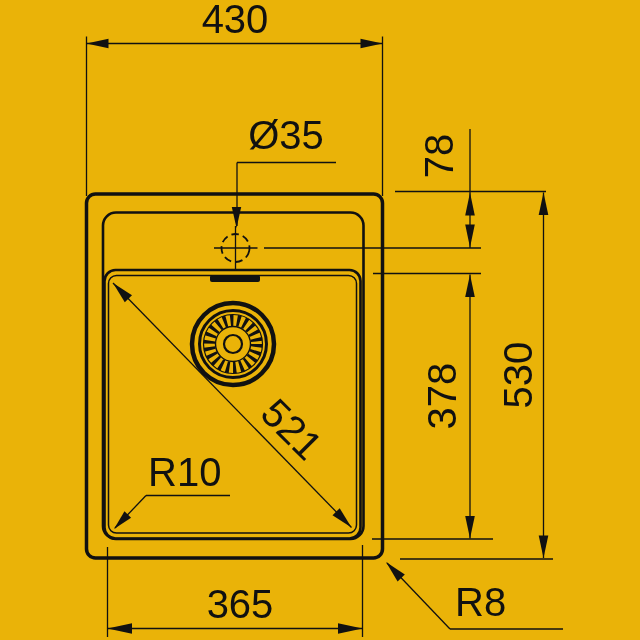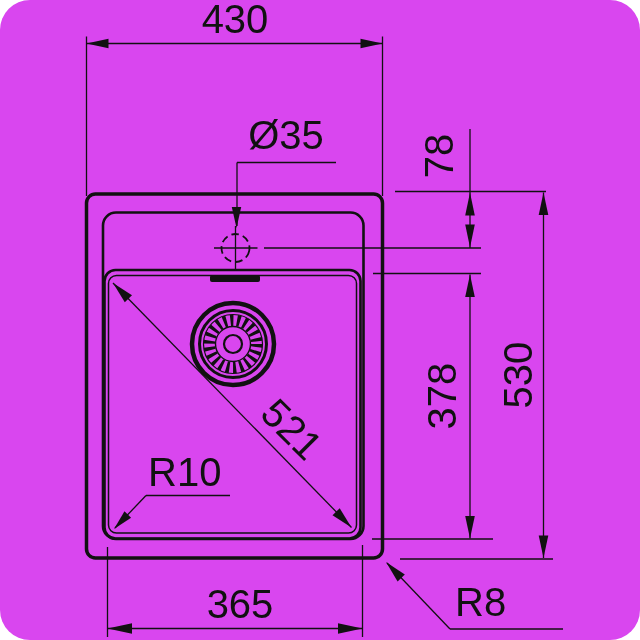--- a/index.html
+++ b/index.html
@@ -1,16 +1,16 @@
 <!DOCTYPE html>
 <html><head>
 <meta charset="utf-8">
 <style>
   html,body{margin:0;padding:0;background:#fff;}
-  .stage{position:relative;width:640px;height:640px;background:#d946ef;overflow:hidden;border-radius:30px;}
+  .stage{position:relative;width:640px;height:640px;background:#eab308;overflow:hidden;}
   svg{display:block;}
   .dimtext{font-family:"Liberation Sans","DejaVu Sans",sans-serif;font-size:40px;fill:#111111;}
 </style>
 </head>
 <body>
 
 <div class="stage">
 <svg width="640" height="640" viewBox="0 0 640 640">
 
   <g stroke="#111111" fill="none">

